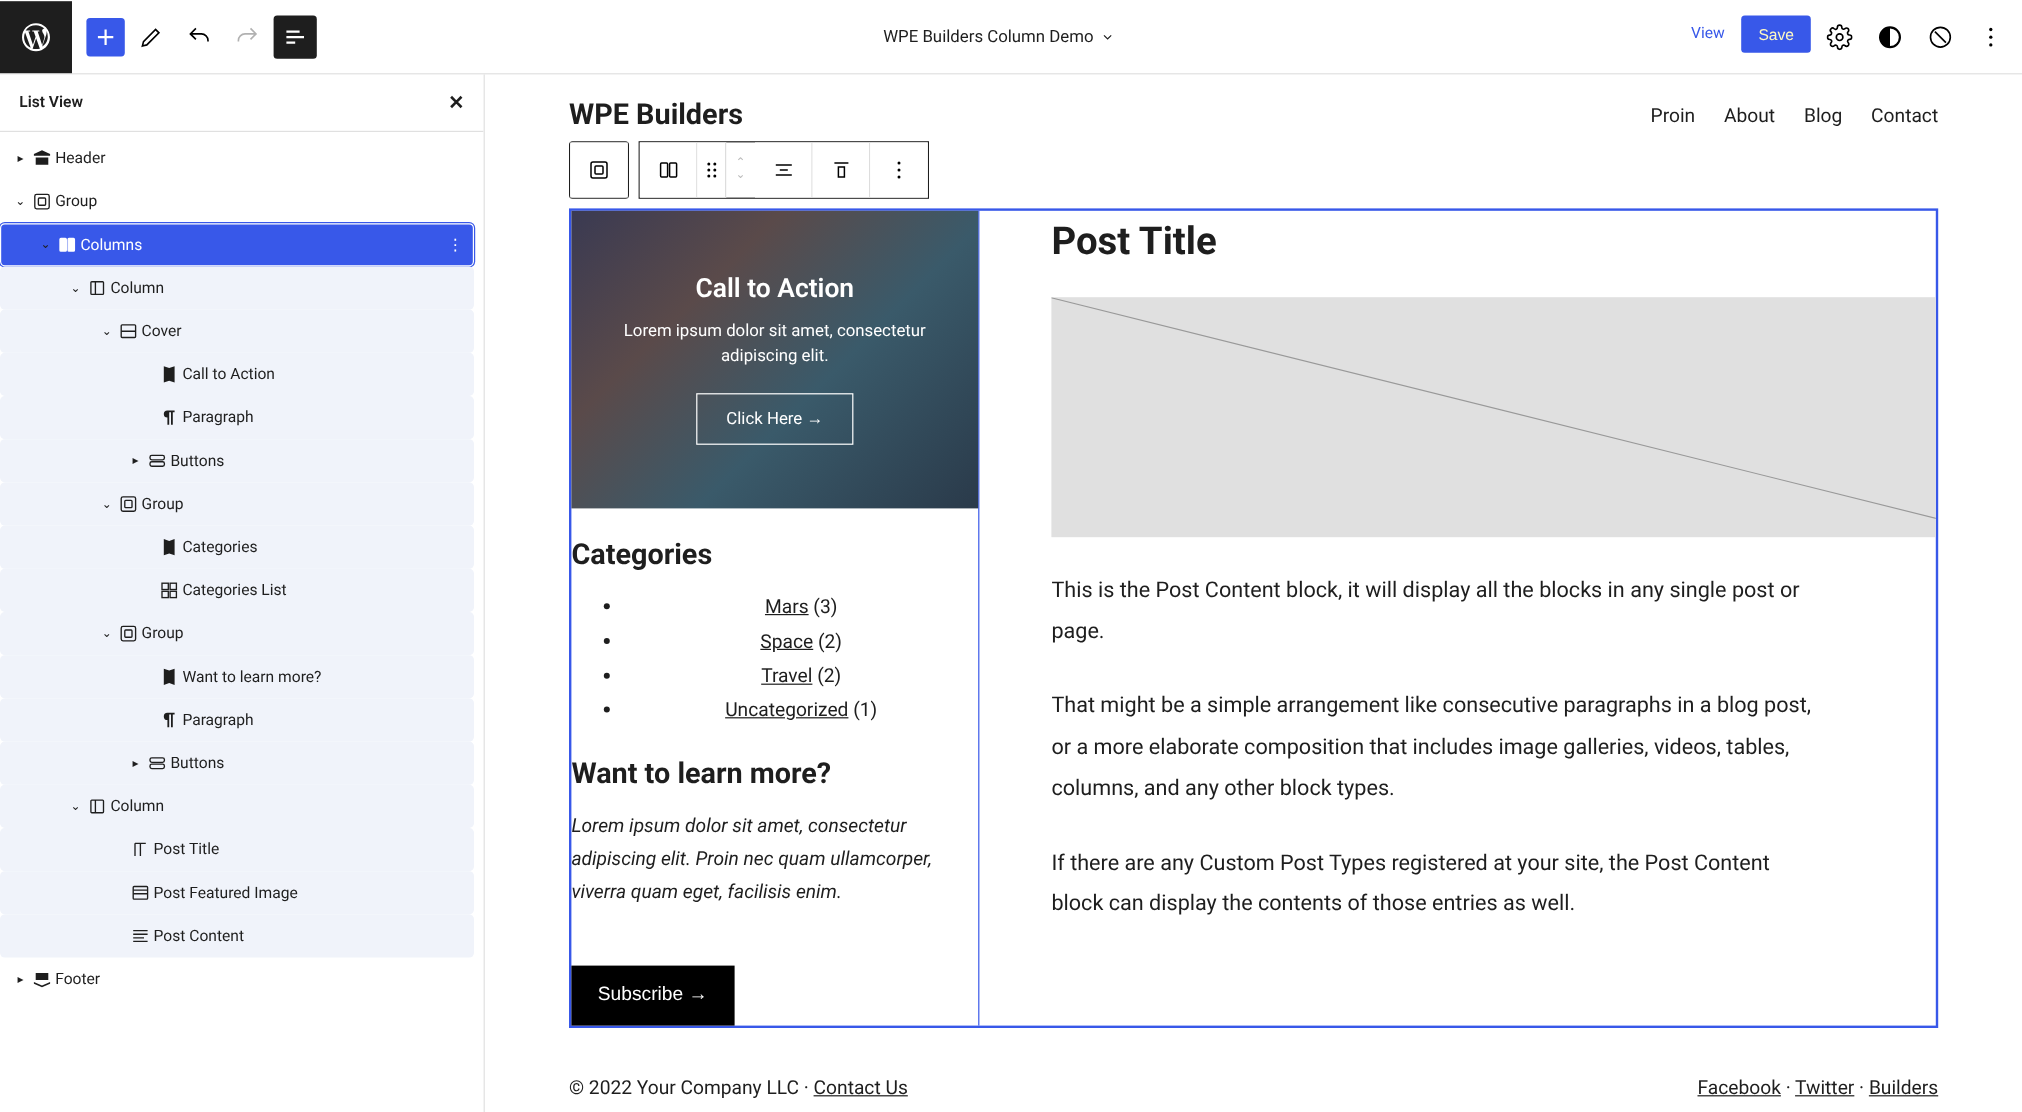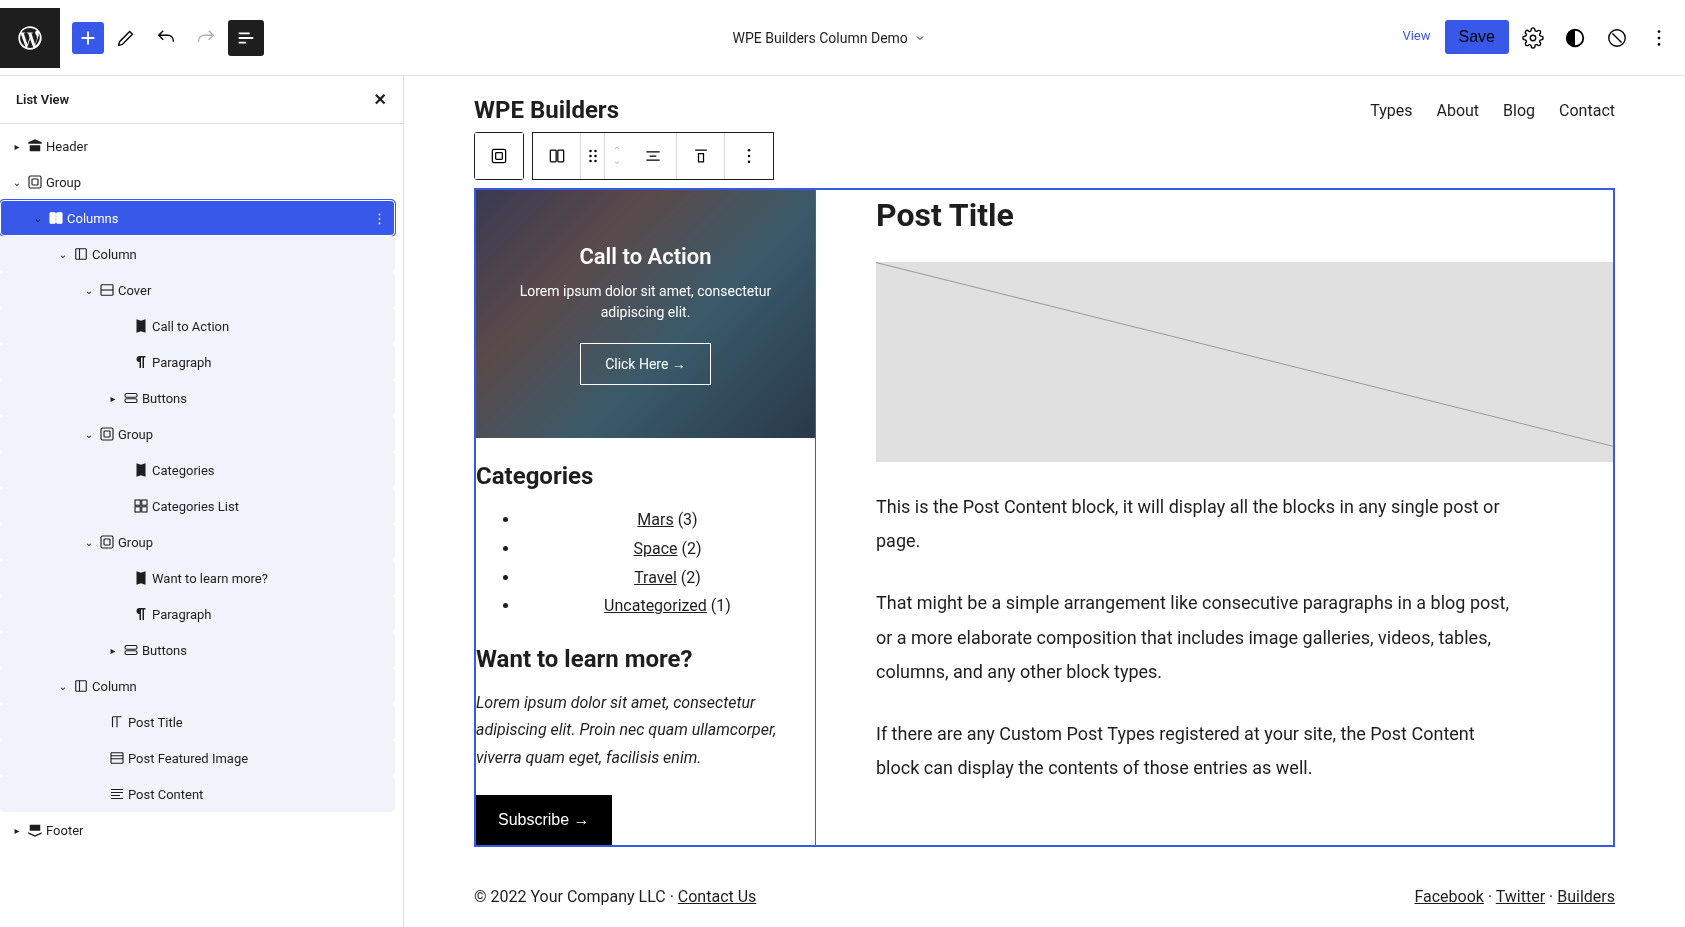--- a/index.html
+++ b/index.html
@@ -1,31 +1,31 @@
 <!DOCTYPE html>
 <html><head>
 <meta charset="utf-8">
 <style>
 * { box-sizing: border-box; margin: 0; padding: 0; }
 body { font-family: -apple-system, BlinkMacSystemFont, "Segoe UI", Roboto, sans-serif; font-size: 13px; color: #1e1e1e; background: #fff; }
 
 
-.top-bar { display: flex; align-items: center; height: 76px; border-bottom: 1px solid #e0e0e0; padding: 0 8px 0 0; }
+.top-bar { display: flex; align-items: center; height: 62px; border-bottom: 1px solid #e0e0e0; padding: 0 8px 0 0; }
 .wp-logo { width: 60px; height: 60px; background: #1e1e1e; display: flex; align-items: center; justify-content: center; color: #fff; }
 .wp-logo svg { width: 28px; height: 28px; }
 .tb-left { display: flex; align-items: center; gap: 4px; padding-left: 12px; }
 .tb-btn { width: 36px; height: 36px; display: flex; align-items: center; justify-content: center; border: none; background: transparent; border-radius: 4px; cursor: pointer; }
 .tb-btn svg { width: 22px; height: 22px; }
 .tb-btn.add { background: #3858e9; color: #fff; border-radius: 3px; width: 32px; height: 32px; }
 .tb-btn.listv { background: #1e1e1e; color: #fff; border-radius: 3px; }
 .tb-btn.disabled { opacity: 0.3; }
 .tb-center { flex: 1; display: flex; align-items: center; justify-content: center; gap: 6px; font-size: 14px; }
 .tb-right { display: flex; align-items: flex-start; gap: 6px; }
 .tb-right .link { color: #3858e9; font-size: 13px; padding: 8px; }
-.tb-right .save { background: #3858e9; color: #000000; padding: 8px 14px; border-radius: 3px; font-size: 16px; border: none; }
+.tb-right .save { background: #3858e9; color: #fef9c3; padding: 8px 14px; border-radius: 3px; font-size: 13px; border: none; }
 
 
 .main { display: flex; height: calc(100vh - 60px); }
 .sidebar { width: 404px; border-right: 1px solid #e0e0e0; overflow-y: auto; }
 .sidebar-header { display: flex; align-items: center; justify-content: space-between; padding: 14px 16px; border-bottom: 1px solid #e0e0e0; font-weight: 600; }
 .sidebar-header .close { cursor: pointer; font-size: 16px; }
 .tree { padding: 4px 8px 4px 0; }
 .tree-row { display: flex; align-items: center; height: 36px; cursor: pointer; border-radius: 4px; position: relative; }
 .tree-row .chev { width: 14px; display: inline-flex; justify-content: center; font-size: 10px; color: #1e1e1e; }
 .tree-row .icon { width: 22px; display: inline-flex; justify-content: center; }
@@ -67,21 +67,21 @@
 .cover h3 { font-size: 22px; margin-bottom: 12px; font-weight: 600; }
 .cover p { font-size: 14px; margin-bottom: 20px; line-height: 1.5; }
 .cover .btn { border: 1px solid #fff; padding: 12px 24px; font-size: 14px; }
 .categories-sec { padding: 24px 0 0 0; }
 .categories-sec h2 { font-size: 24px; font-weight: 700; margin-bottom: 16px; }
 .categories-sec ul { padding-left: 44px; text-align: center; }
 .categories-sec li { font-size: 16px; line-height: 1.8; }
 .categories-sec a { color: #1e1e1e; text-decoration: underline; }
 .learn-sec h2 { font-size: 24px; font-weight: 700; margin: 24px 0 16px 0; }
 .learn-sec p { font-size: 16px; line-height: 1.7; margin-bottom: 24px; font-style: italic; }
-.subscribe-btn { background: #000; color: #fff; padding: 16px 22px; font-size: 16px; display: inline-flex; align-items: center; border: none; }
+.subscribe-btn { background: #000; color: #fff; padding: 16px 22px; font-size: 16px; display: inline-flex; align-items: center; border: none; margin-top: 24px; }
 
 .post-title { font-size: 32px; font-weight: 700; margin-top: 6px; margin-bottom: 28px; }
 .featured-img { width: 100%; height: 200px; background: #e0e0e0; position: relative; overflow: hidden; margin-bottom: 28px; }
 .featured-img::before { content: ''; position: absolute; width: 200%; height: 1px; background: #999; top: 0; left: 0; transform: rotate(14deg); transform-origin: top left; }
 .post-content p { font-size: 18px; line-height: 1.9; margin-bottom: 28px; max-width: 640px; }
 
 
 .page-footer { display: flex; justify-content: space-between; font-size: 16px; margin-top: 40px; }
 .page-footer a { text-decoration: underline; color: #1e1e1e; }
 .footer-right a { margin: 0; }
@@ -351,21 +351,21 @@
           </span>
           <span class="lbl">Footer</span>
         </div>
     </div>
   </div>
 
   <div class="canvas">
     <div class="site-header">
       <div class="site-title">WPE Builders</div>
       <div class="nav">
-        <span>Types</span>
+        <span>Proin</span>
         <span>About</span>
         <span>Blog</span>
         <span>Contact</span>
       </div>
     </div>
 
     
     <div class="block-toolbar">
       <div class="bt-group">
         <button class="bt-btn">

